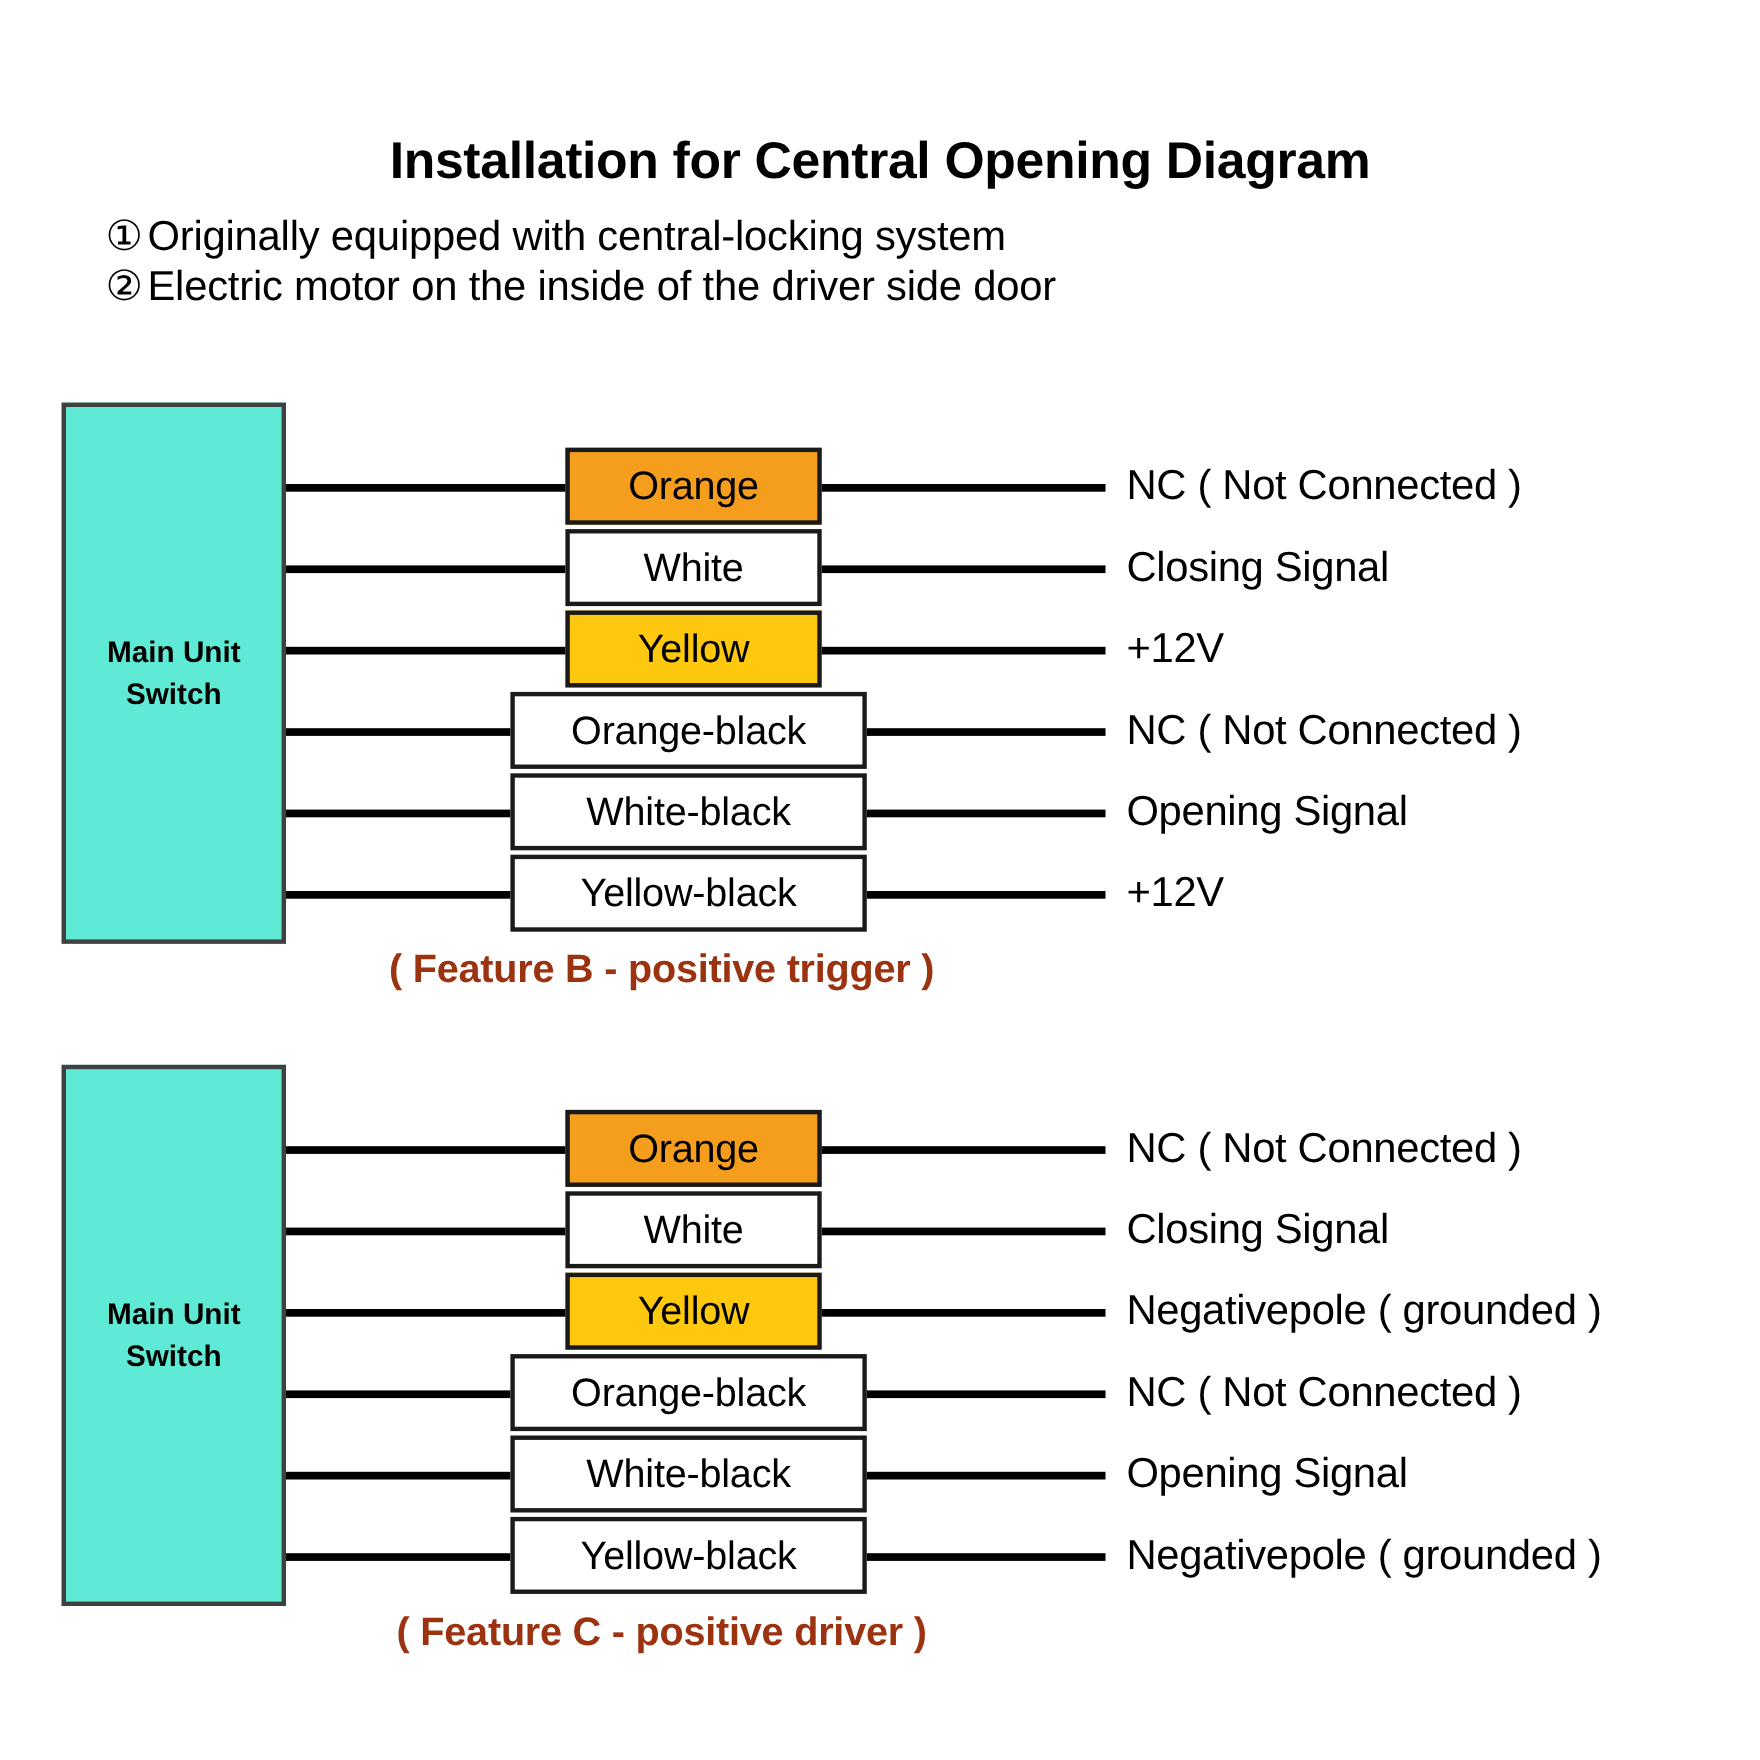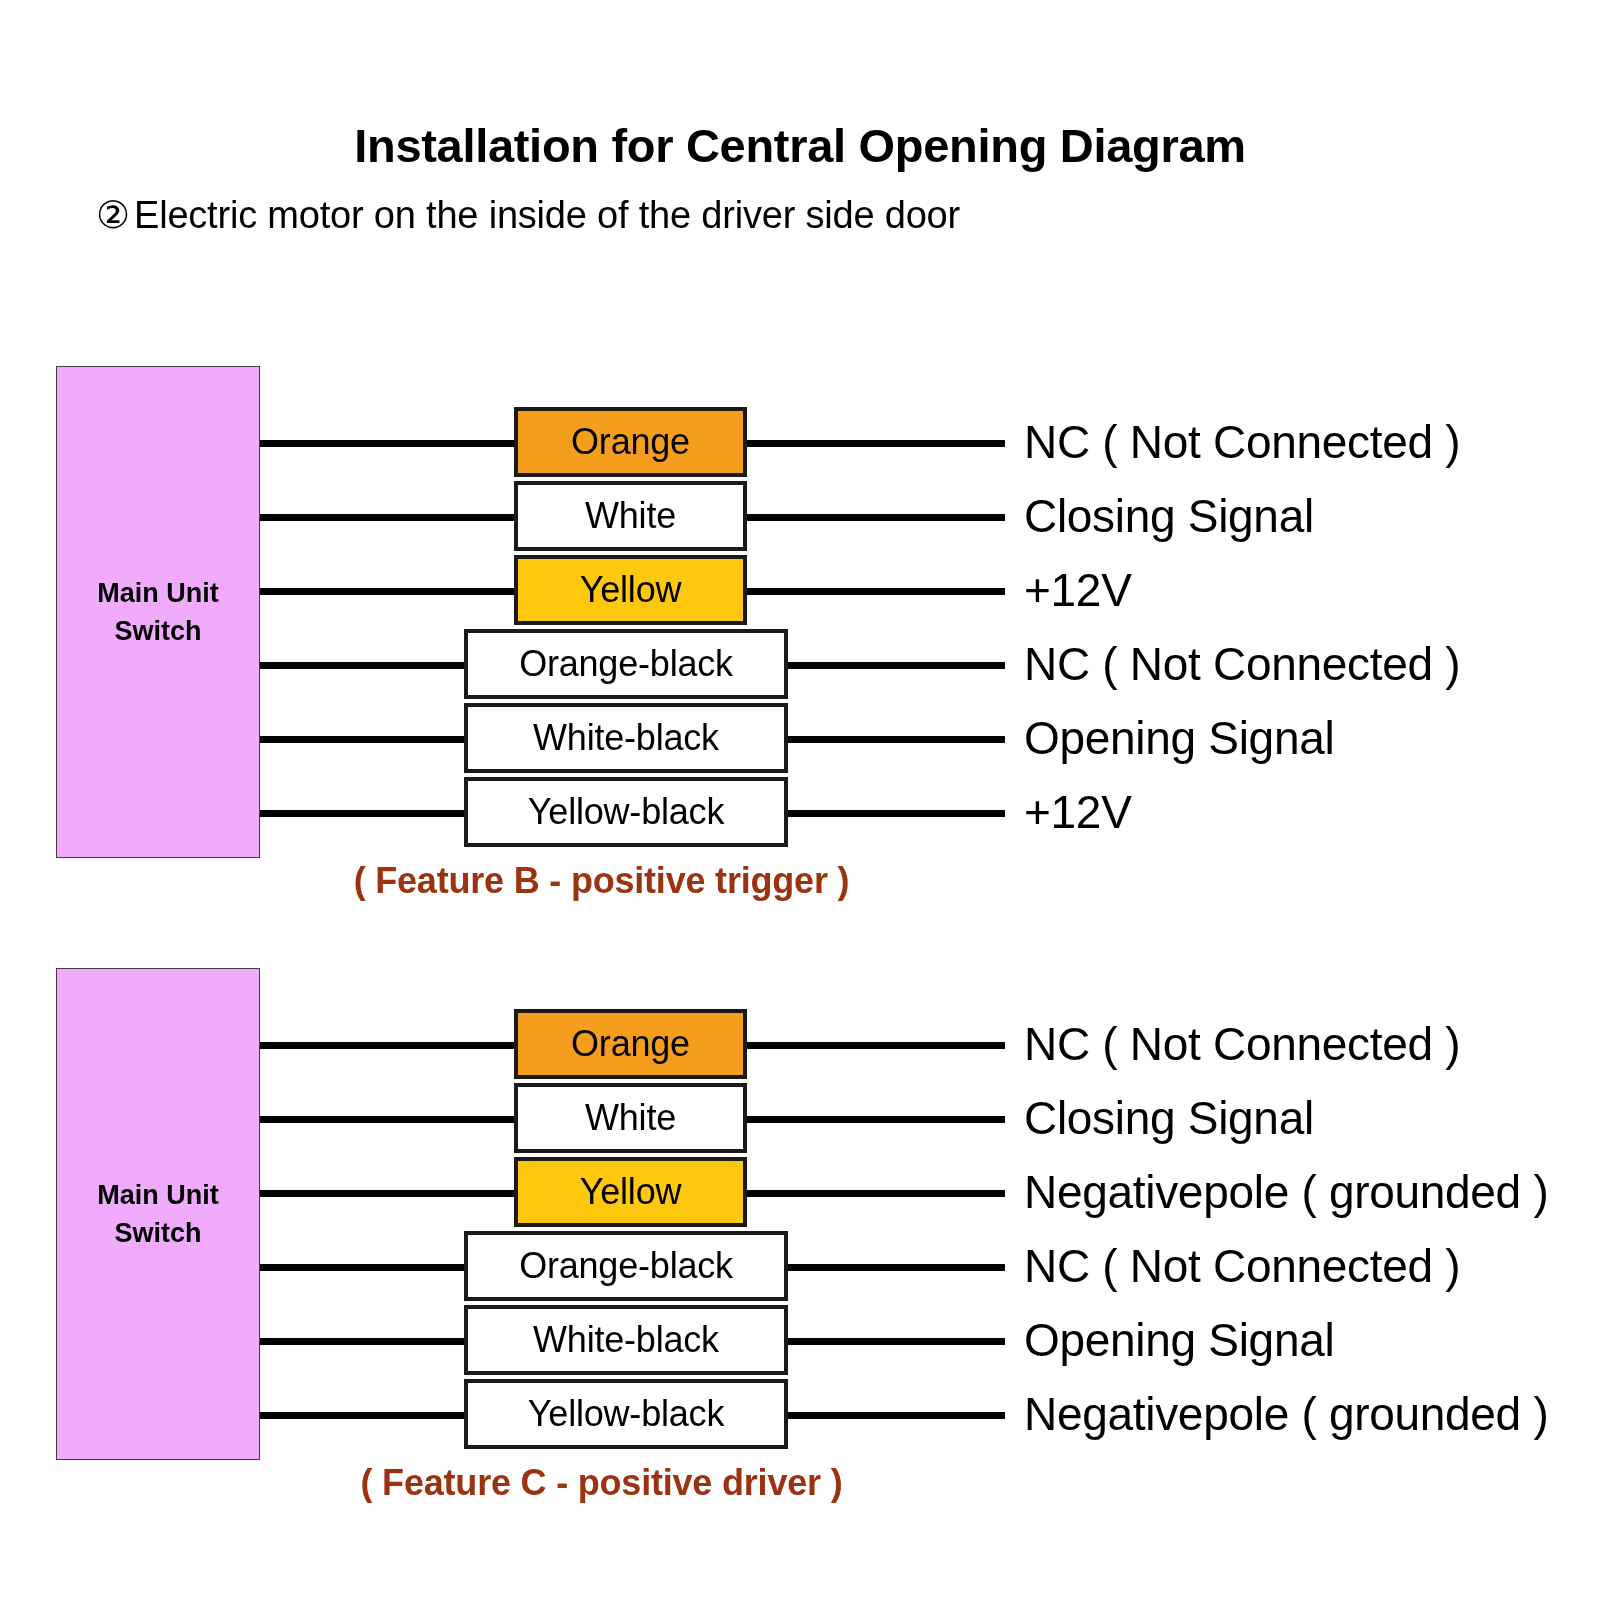--- a/index.html
+++ b/index.html
@@ -57,22 +57,22 @@
   }
   #block-b { top: 360px; }
   #block-c { top: 962px; }
 
   .unit-box {
     position: absolute;
     left: 56px;
     top: 6px;
     width: 204px;
     height: 492px;
-    border: 1px solid #404040;
-    background: #f0abfc;
+    border: 4px solid #404040;
+    background: #5eead4;
     box-sizing: border-box;
   }
   .unit-label {
     position: absolute;
     left: 0;
     top: 50%;
     width: 100%;
     transform: translateY(-50%);
     text-align: center;
     font-size: 27px;
@@ -122,21 +122,21 @@
     letter-spacing: -0.2px;
     white-space: nowrap;
   }
   .chip-narrow { left: 514px; width: 233px; }
   .chip-wide   { left: 464px; width: 324px; }
 
   .wire-func {
     position: absolute;
     top: 12px;
     left: 1024px;
-    font-size: 46px;
+    font-size: 38px;
     line-height: 56px;
     white-space: nowrap;
     letter-spacing: -0.3px;
   }
 
   .block-caption {
     position: absolute;
     left: 0;
     top: 500px;
     width: 1115px;
@@ -149,20 +149,23 @@
     padding-left: 44px;
   }
 </style>
 </head>
 <body>
 
 <div class="page-title">Installation for Central Opening Diagram</div>
 
 <div class="notes">
   <div class="note-line">
+    <span class="circnum">①</span><span>Originally equipped with central-locking system</span>
+  </div>
+  <div class="note-line">
     <span class="circnum">②</span><span>Electric motor on the inside of the driver side door</span>
   </div>
 </div>
 
 <div class="block" id="block-b">
   <div class="unit-box">
     <div class="unit-label">Main Unit
 Switch</div>
   </div>
   <div class="rows">

